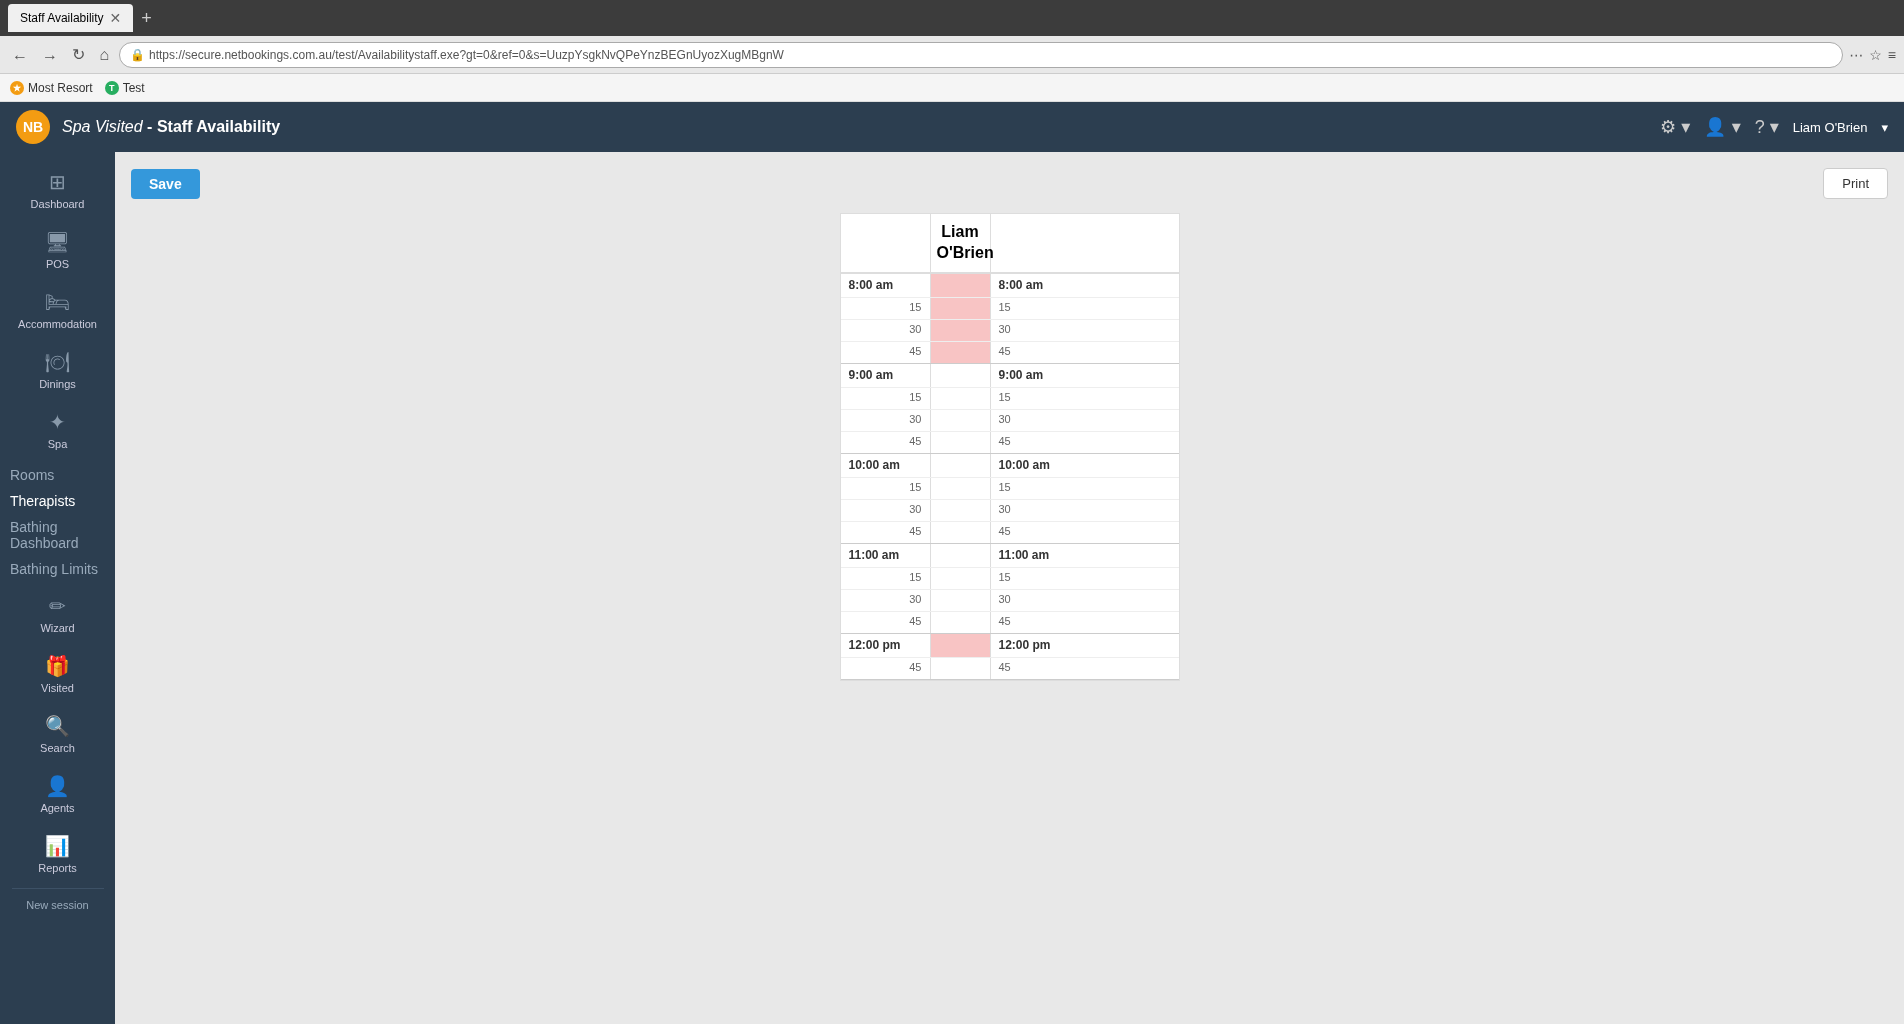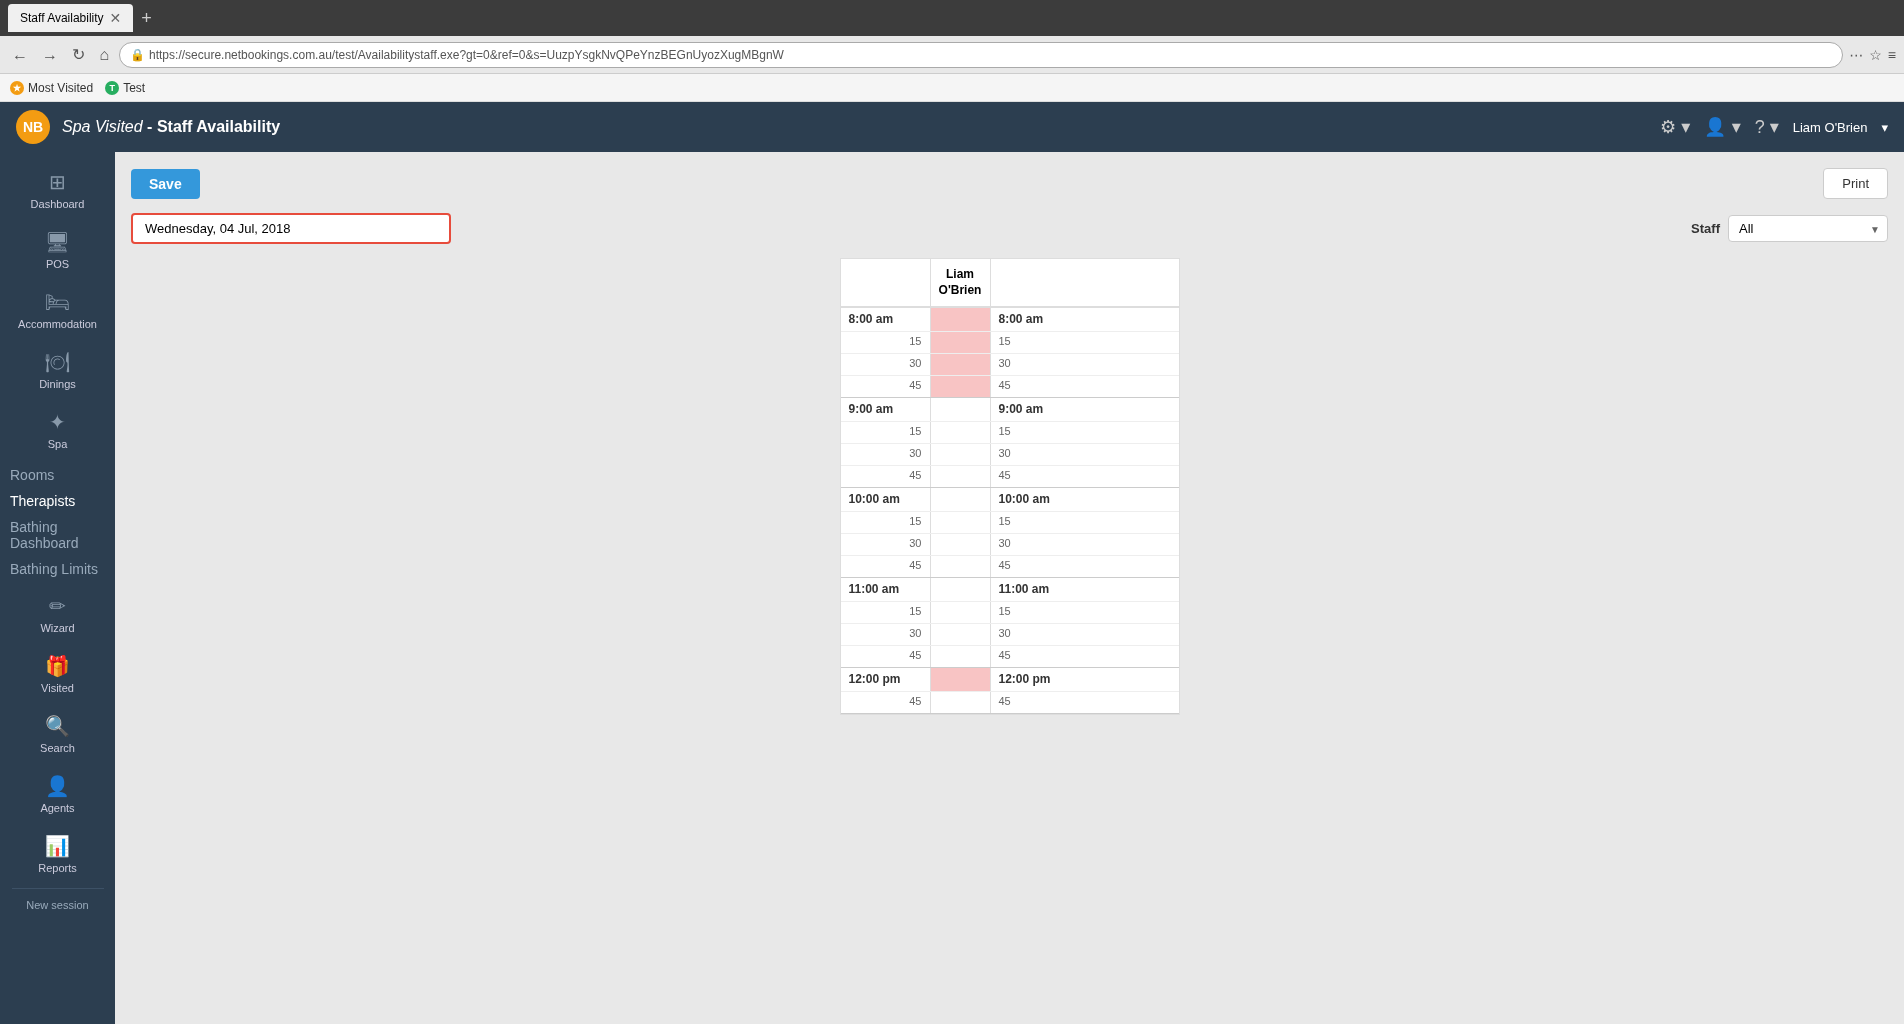--- a/index.html
+++ b/index.html
@@ -84,21 +84,21 @@
   <div class="nav-extras">
     <span>⋯</span>
     <span>☆</span>
     <span>≡</span>
   </div>
 </div>
 
 <div class="bookmarks-bar">
   <div class="bookmark-item">
     <div class="bookmark-dot" style="background:#f39c12">★</div>
-    <span>Most Visited</span>
+    <span>Most Resort</span>
   </div>
   <div class="bookmark-item">
     <div class="bookmark-dot" style="background:#27ae60">T</div>
     <span>Test</span>
   </div>
 </div>
 
 <div class="app-container">
 
   <div class="app-header">
@@ -170,38 +170,27 @@
       <div class="sidebar-sub-item" style="color:#99aabb;font-size:11px;padding:6px 10px;cursor:pointer;">New session</div>
     </div>
 
     <div class="content">
 
       <div class="toolbar">
         <button class="btn-save">Save</button>
         <button class="btn-print">Print</button>
       </div>
 
-      <div class="controls-row">
-        <input class="date-input" type="text" value="Wednesday, 04 Jul, 2018" style="">
-        <div class="staff-controls">
-          <span class="staff-label">Staff</span>
-          <div class="select-wrapper">
-            <select class="staff-select">
-              <option>All</option>
-            </select>
-          </div>
-        </div>
-      </div>
 
       <div class="schedule-container">
         <div class="schedule-table">
 
           <div style="display:grid;grid-template-columns:90px 60px 90px;border-bottom:2px solid #ddd;background:#fff;">
             <div style="padding:8px 6px;border-right:1px solid #ddd;"></div>
-            <div style="padding:8px 6px;border-right:1px solid #ddd;text-align:center;font-weight:bold;font-size:12px;line-height:1.3;">Liam<br>O'Brien</div>
+            <div style="padding:8px 6px;border-right:1px solid #ddd;text-align:center;font-weight:bold;font-size:16px;line-height:1.3;">Liam<br>O'Brien</div>
             <div style="padding:8px 6px;"></div>
           </div>
 
           <div>
             <div style="display:grid;grid-template-columns:90px 60px 90px;border-bottom:1px solid #eee;min-height:24px;">
               <div style="padding:4px 8px;font-size:12px;font-weight:bold;border-right:1px solid #ddd;color:#333;">8:00 am</div>
               <div style="border-right:1px solid #ddd;background:#f8c4c4;"></div>
               <div style="padding:4px 8px;font-size:12px;font-weight:bold;color:#333;">8:00 am</div>
             </div>
             <div style="display:grid;grid-template-columns:90px 60px 90px;border-bottom:1px solid #eee;min-height:22px;">

